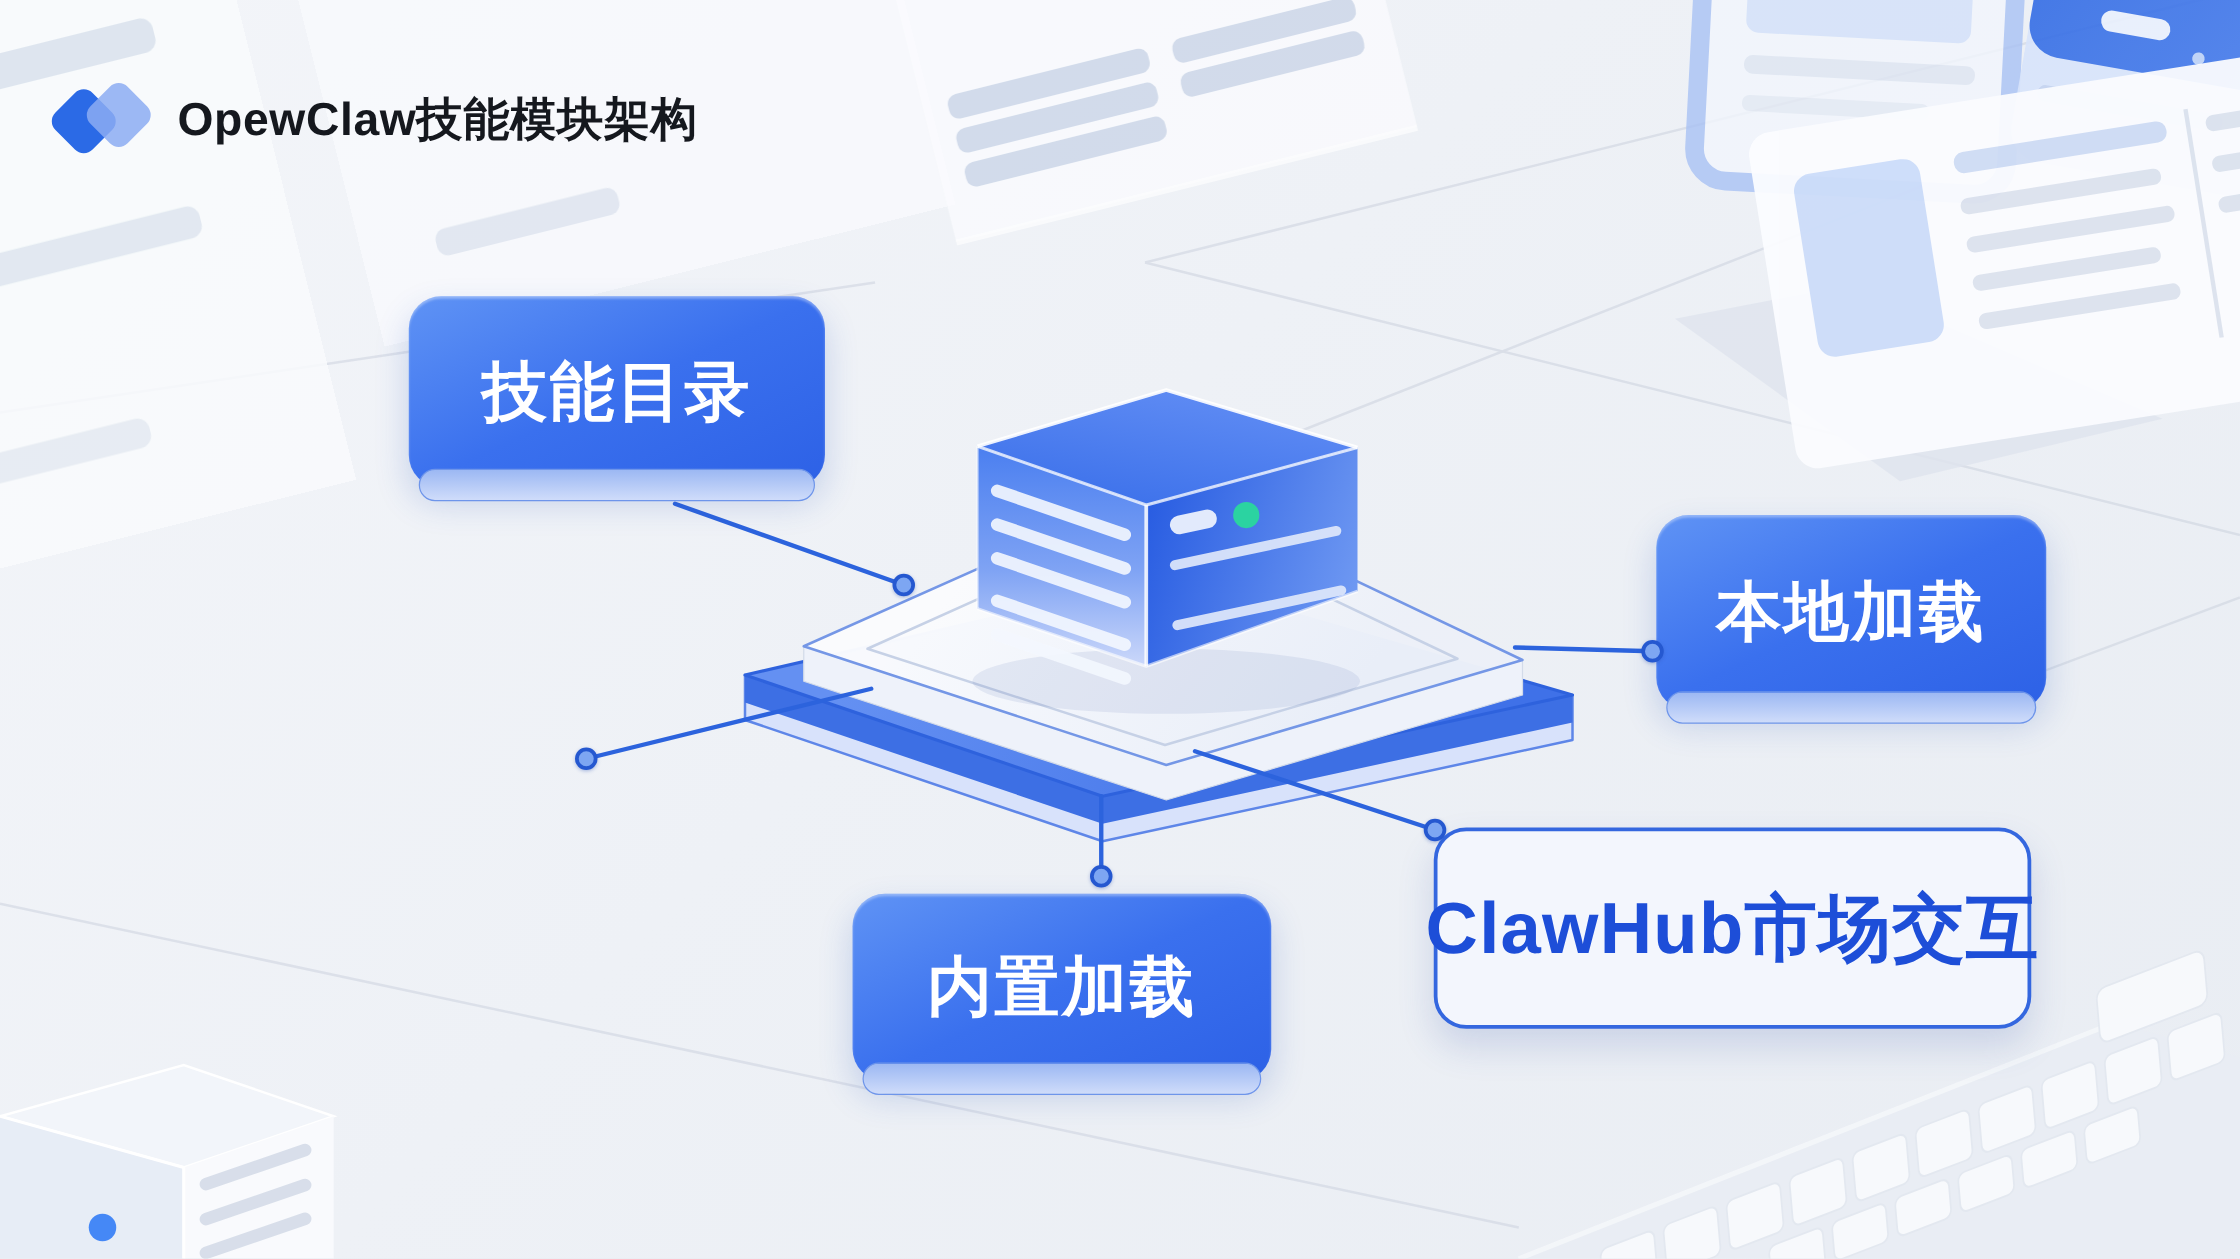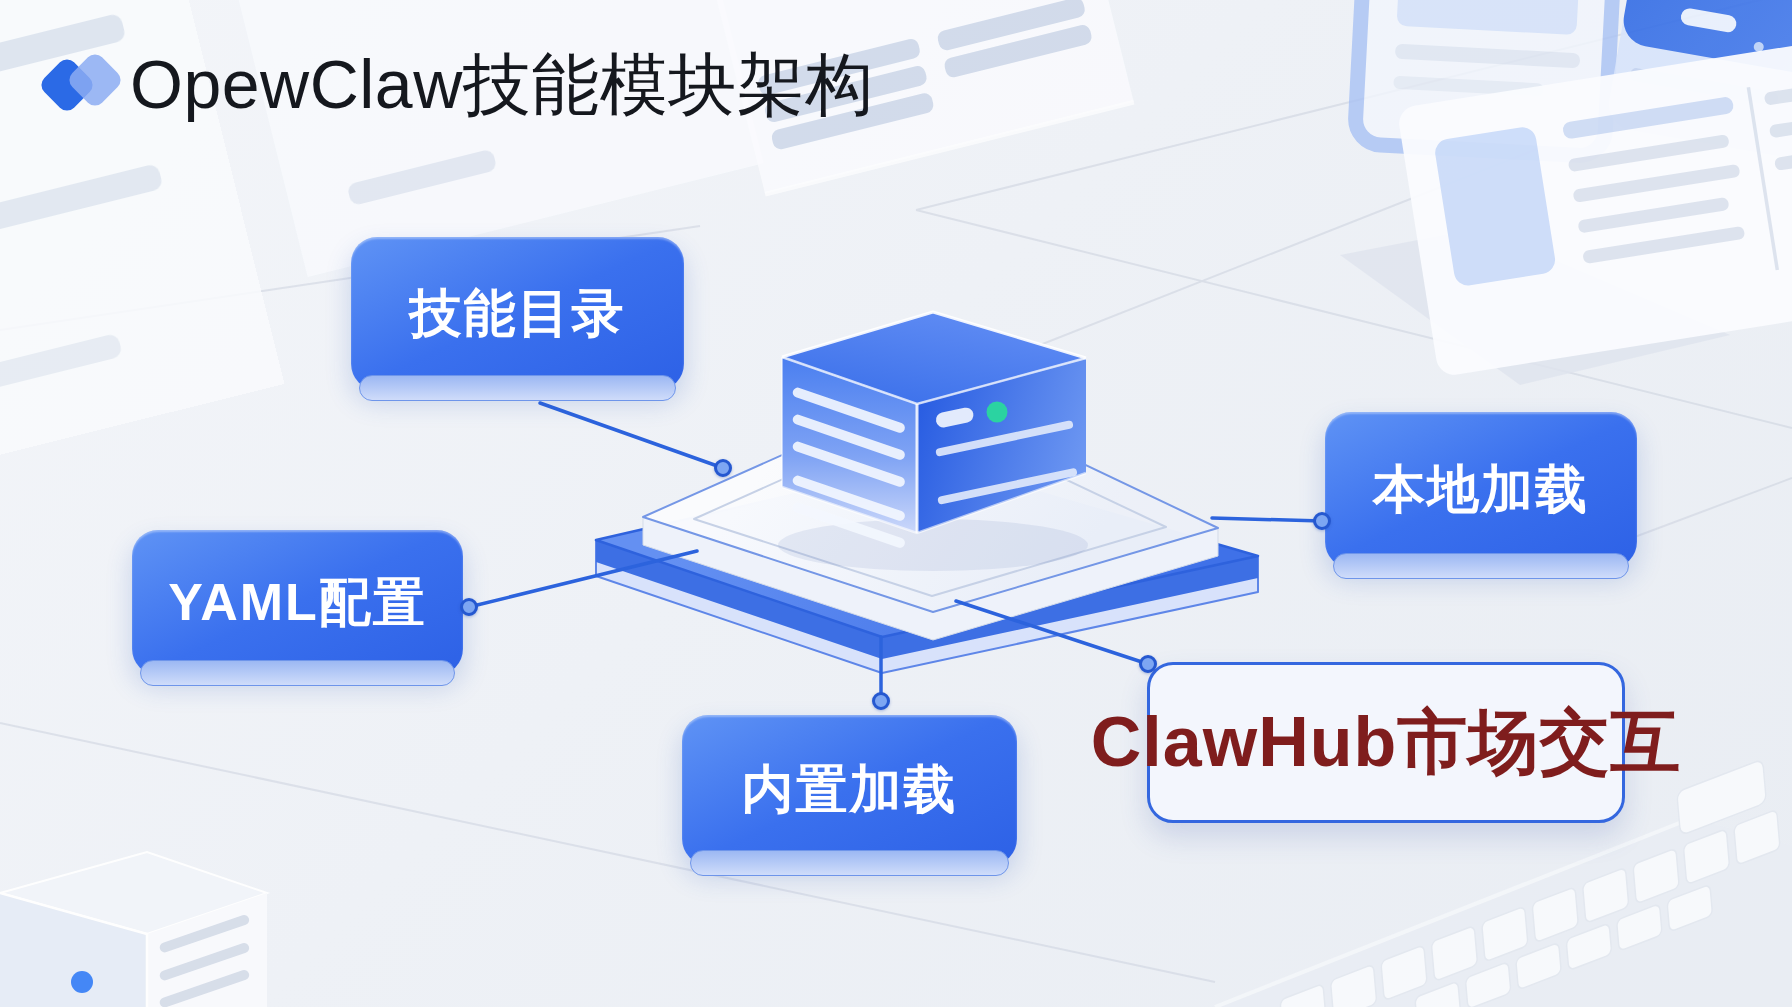--- a/index.html
+++ b/index.html
@@ -8,39 +8,39 @@
     font-family:"Liberation Sans","DejaVu Sans",sans-serif;
     background:linear-gradient(135deg,#f3f5f9 0%,#eef1f6 45%,#e9edf3 100%);
   }
   #scene{position:absolute;left:0;top:0;z-index:1;}
   
   .hdr{position:absolute;left:40px;top:44px;z-index:3;display:flex;align-items:center;}
   .logo{position:relative;width:86px;height:72px;flex:0 0 auto;}
   .logo .dia{position:absolute;width:42px;height:42px;border-radius:10px;transform:rotate(45deg);}
   .logo .dia.front{left:6px;top:16px;background:#2b6ae6;}
   .logo .dia.back{left:34px;top:11px;background:rgba(140,172,242,.85);}
-  .page-title{margin:4px;font-size:68px;font-weight:400;color:#15181e;letter-spacing:.5px;line-height:72px;white-space:nowrap;}
+  .page-title{margin:16px;font-size:37px;font-weight:700;color:#15181e;letter-spacing:.5px;line-height:72px;white-space:nowrap;}
   
   .node-box{
     position:absolute;z-index:2;display:flex;align-items:center;justify-content:center;
     border-radius:26px;color:#fff;font-weight:700;font-size:52px;letter-spacing:2px;white-space:nowrap;
     background:linear-gradient(155deg,#5f93f5 0%,#3a70ee 50%,#2d61e6 100%);
     box-shadow:inset 0 2px 2px rgba(255,255,255,.35),0 12px 26px rgba(47,91,190,.22);
   }
   .node-box::after{
     content:"";position:absolute;left:8px;right:8px;bottom:-11px;height:24px;z-index:-1;
     border-radius:16px;background:linear-gradient(180deg,#9cb8f3,#cfdcfa);
     border:1.5px solid #6e95ea;
   }
   .node-box.outline{
-    background:#f3f6fd;color:#7f1d1d;border:3.5px solid #3467df;font-size:70px;letter-spacing:1px;
+    background:#f3f6fd;color:#1d4ed8;border:3.5px solid #3467df;font-size:58px;letter-spacing:1px;
     box-shadow:0 14px 28px rgba(60,90,170,.18);
   }
   .node-box.outline::after{display:none;}
-  #box-skill   {left:327px;top:237px;width:333px;height:153px;margin-left:24px;}
+  #box-skill   {left:327px;top:237px;width:333px;height:153px;}
   #box-yaml    {left:132px;top:530px;width:331px;height:145px;}
   #box-builtin {left:682px;top:715px;width:335px;height:150px;}
   #box-local   {left:1325px;top:412px;width:312px;height:156px;}
   #box-clawhub {left:1147px;top:662px;width:472px;height:155px;}
   
   .dot{position:absolute;z-index:4;width:12px;height:12px;border-radius:50%;
        background:#7da6f2;border:3.5px solid #2558d0;box-shadow:0 1px 3px rgba(40,80,180,.35);}
 </style>
 </head>
 <body>
@@ -224,21 +224,20 @@
 
   <div class="hdr">
     <span class="logo">
       <span class="dia front"></span>
       <span class="dia back"></span>
     </span>
     <h1 class="page-title">OpewClaw技能模块架构</h1>
   </div>
 
   <div id="box-skill" class="node-box">技能目录</div>
-  <div id="box-yaml" class="node-box">YAML配置</div>
   <div id="box-builtin" class="node-box">内置加载</div>
   <div id="box-local" class="node-box">本地加载</div>
   <div id="box-clawhub" class="node-box outline">ClawHub市场交互</div>
 
   <div class="dot" style="left:713.5px;top:458.5px;"></div>
   <div class="dot" style="left:459.5px;top:597.5px;"></div>
   <div class="dot" style="left:871.5px;top:691.5px;"></div>
   <div class="dot" style="left:1312.5px;top:511.5px;"></div>
   <div class="dot" style="left:1138.5px;top:654.5px;"></div>
 

